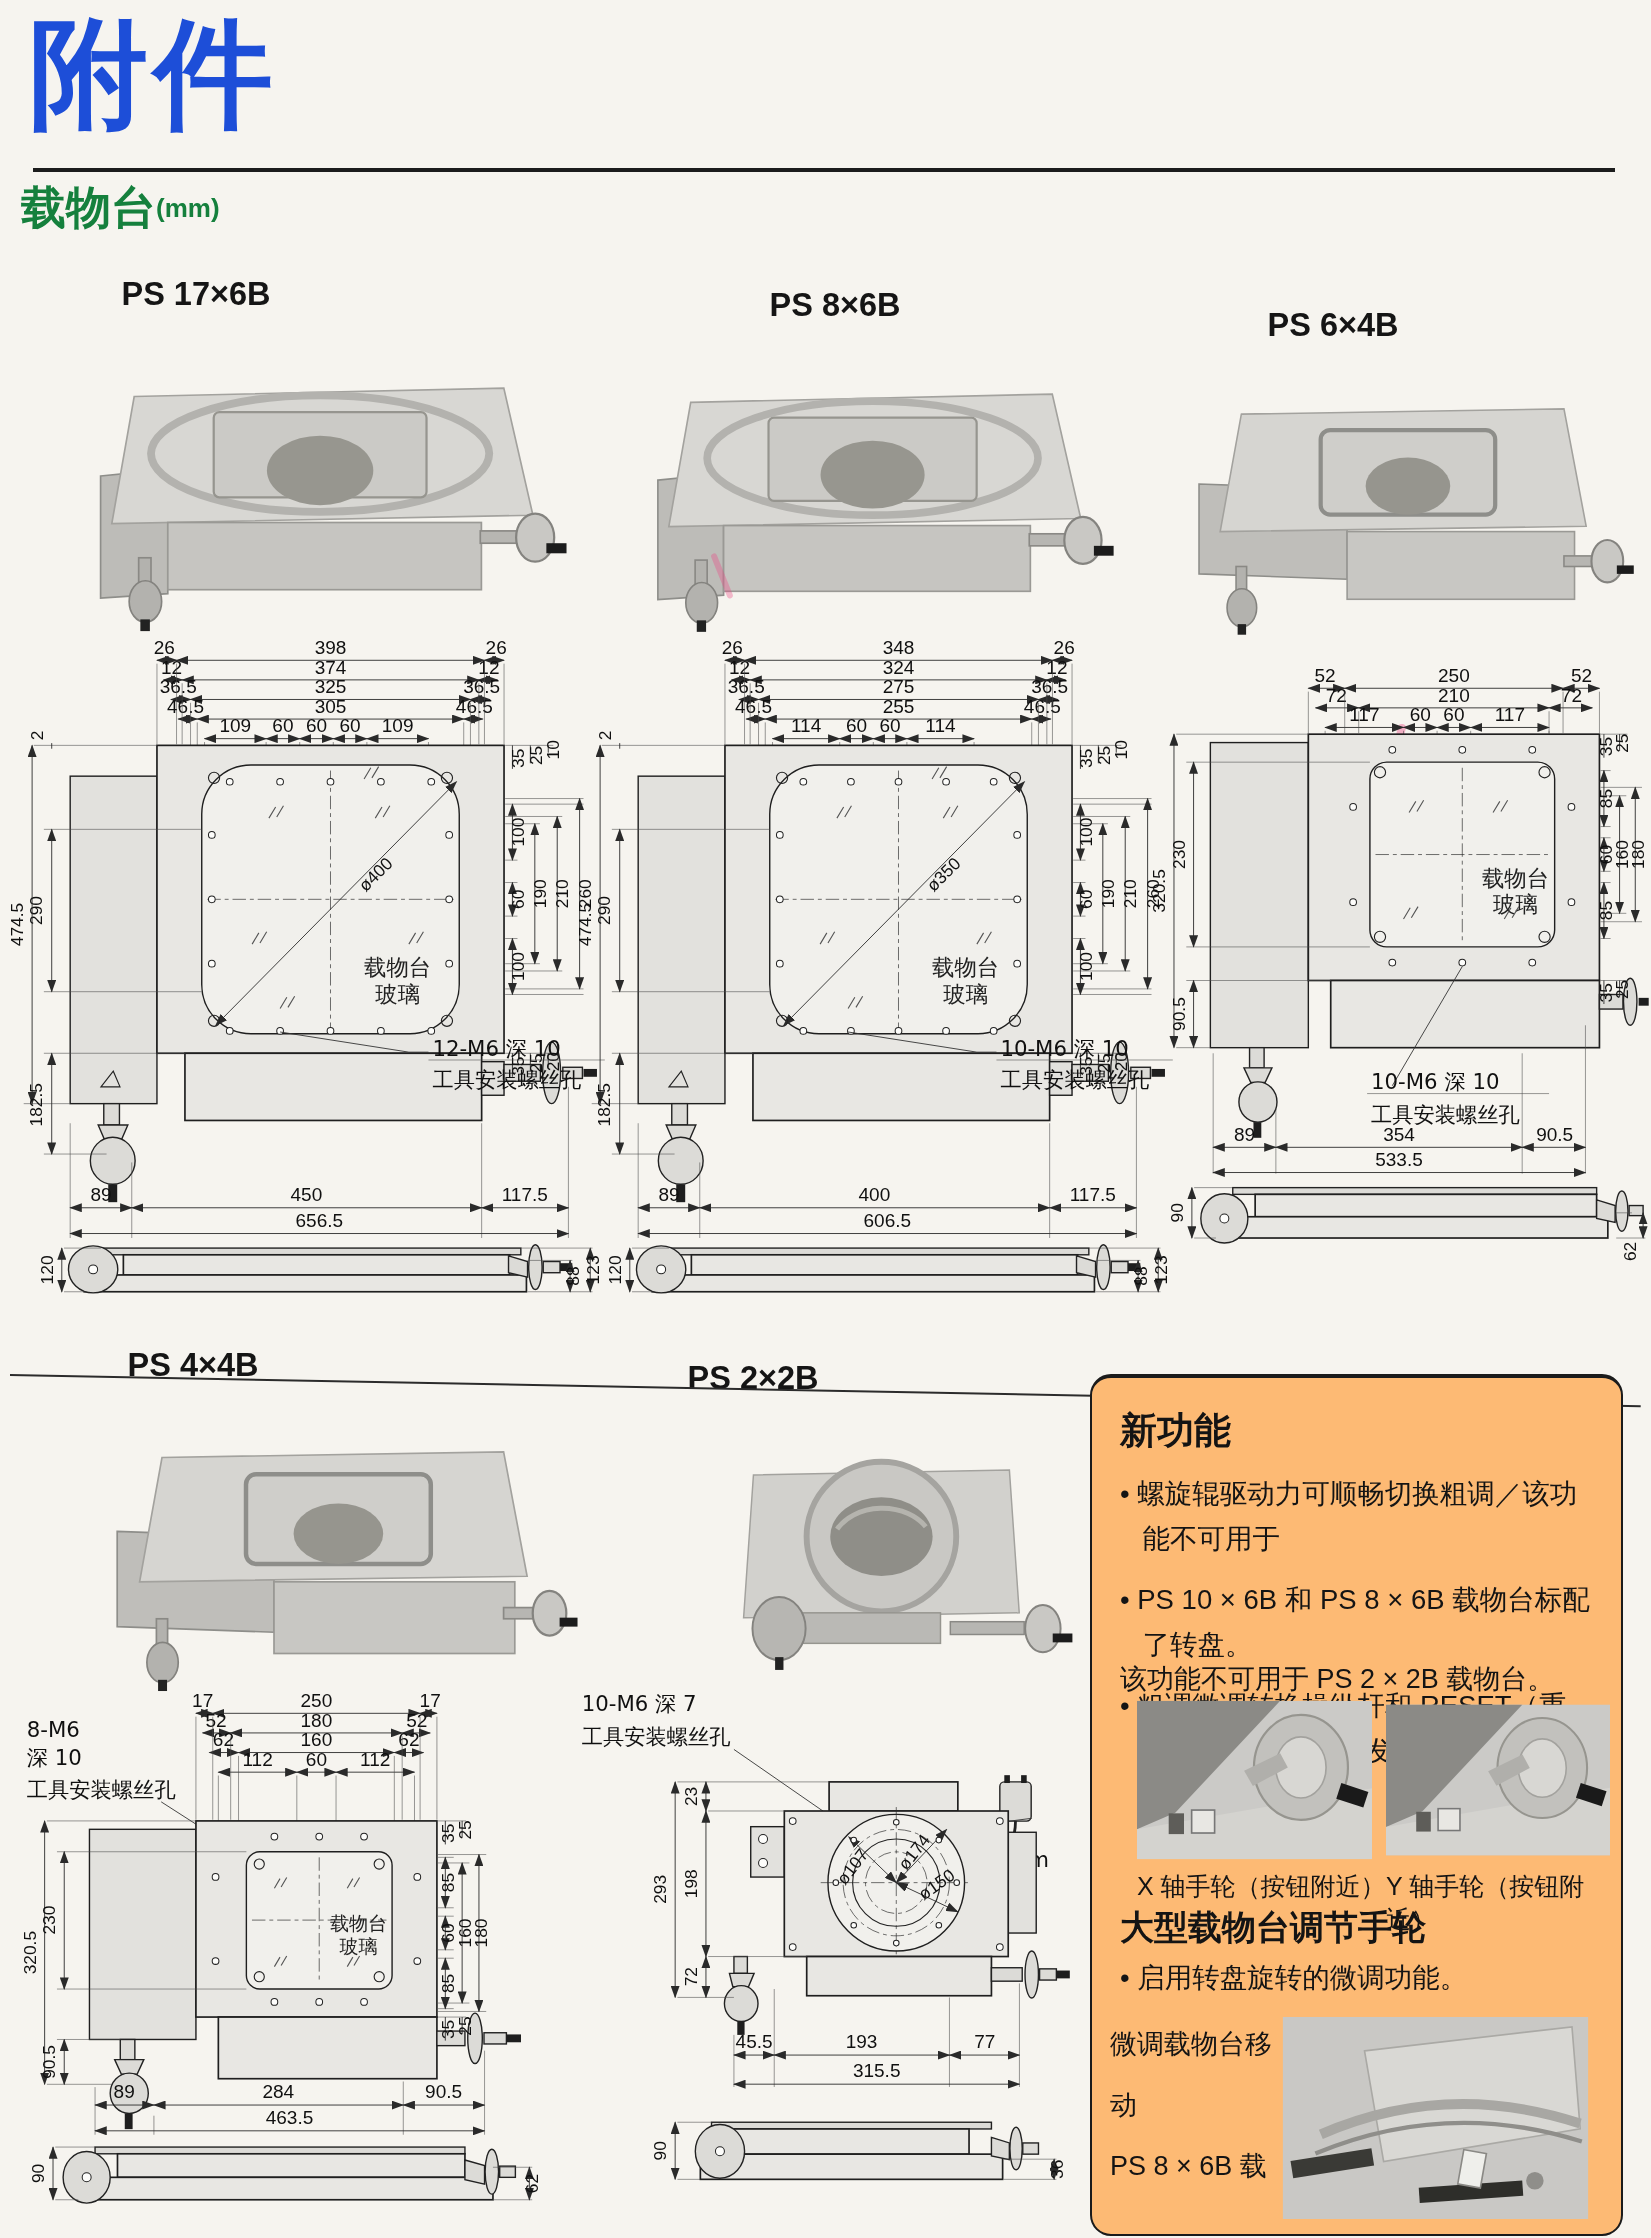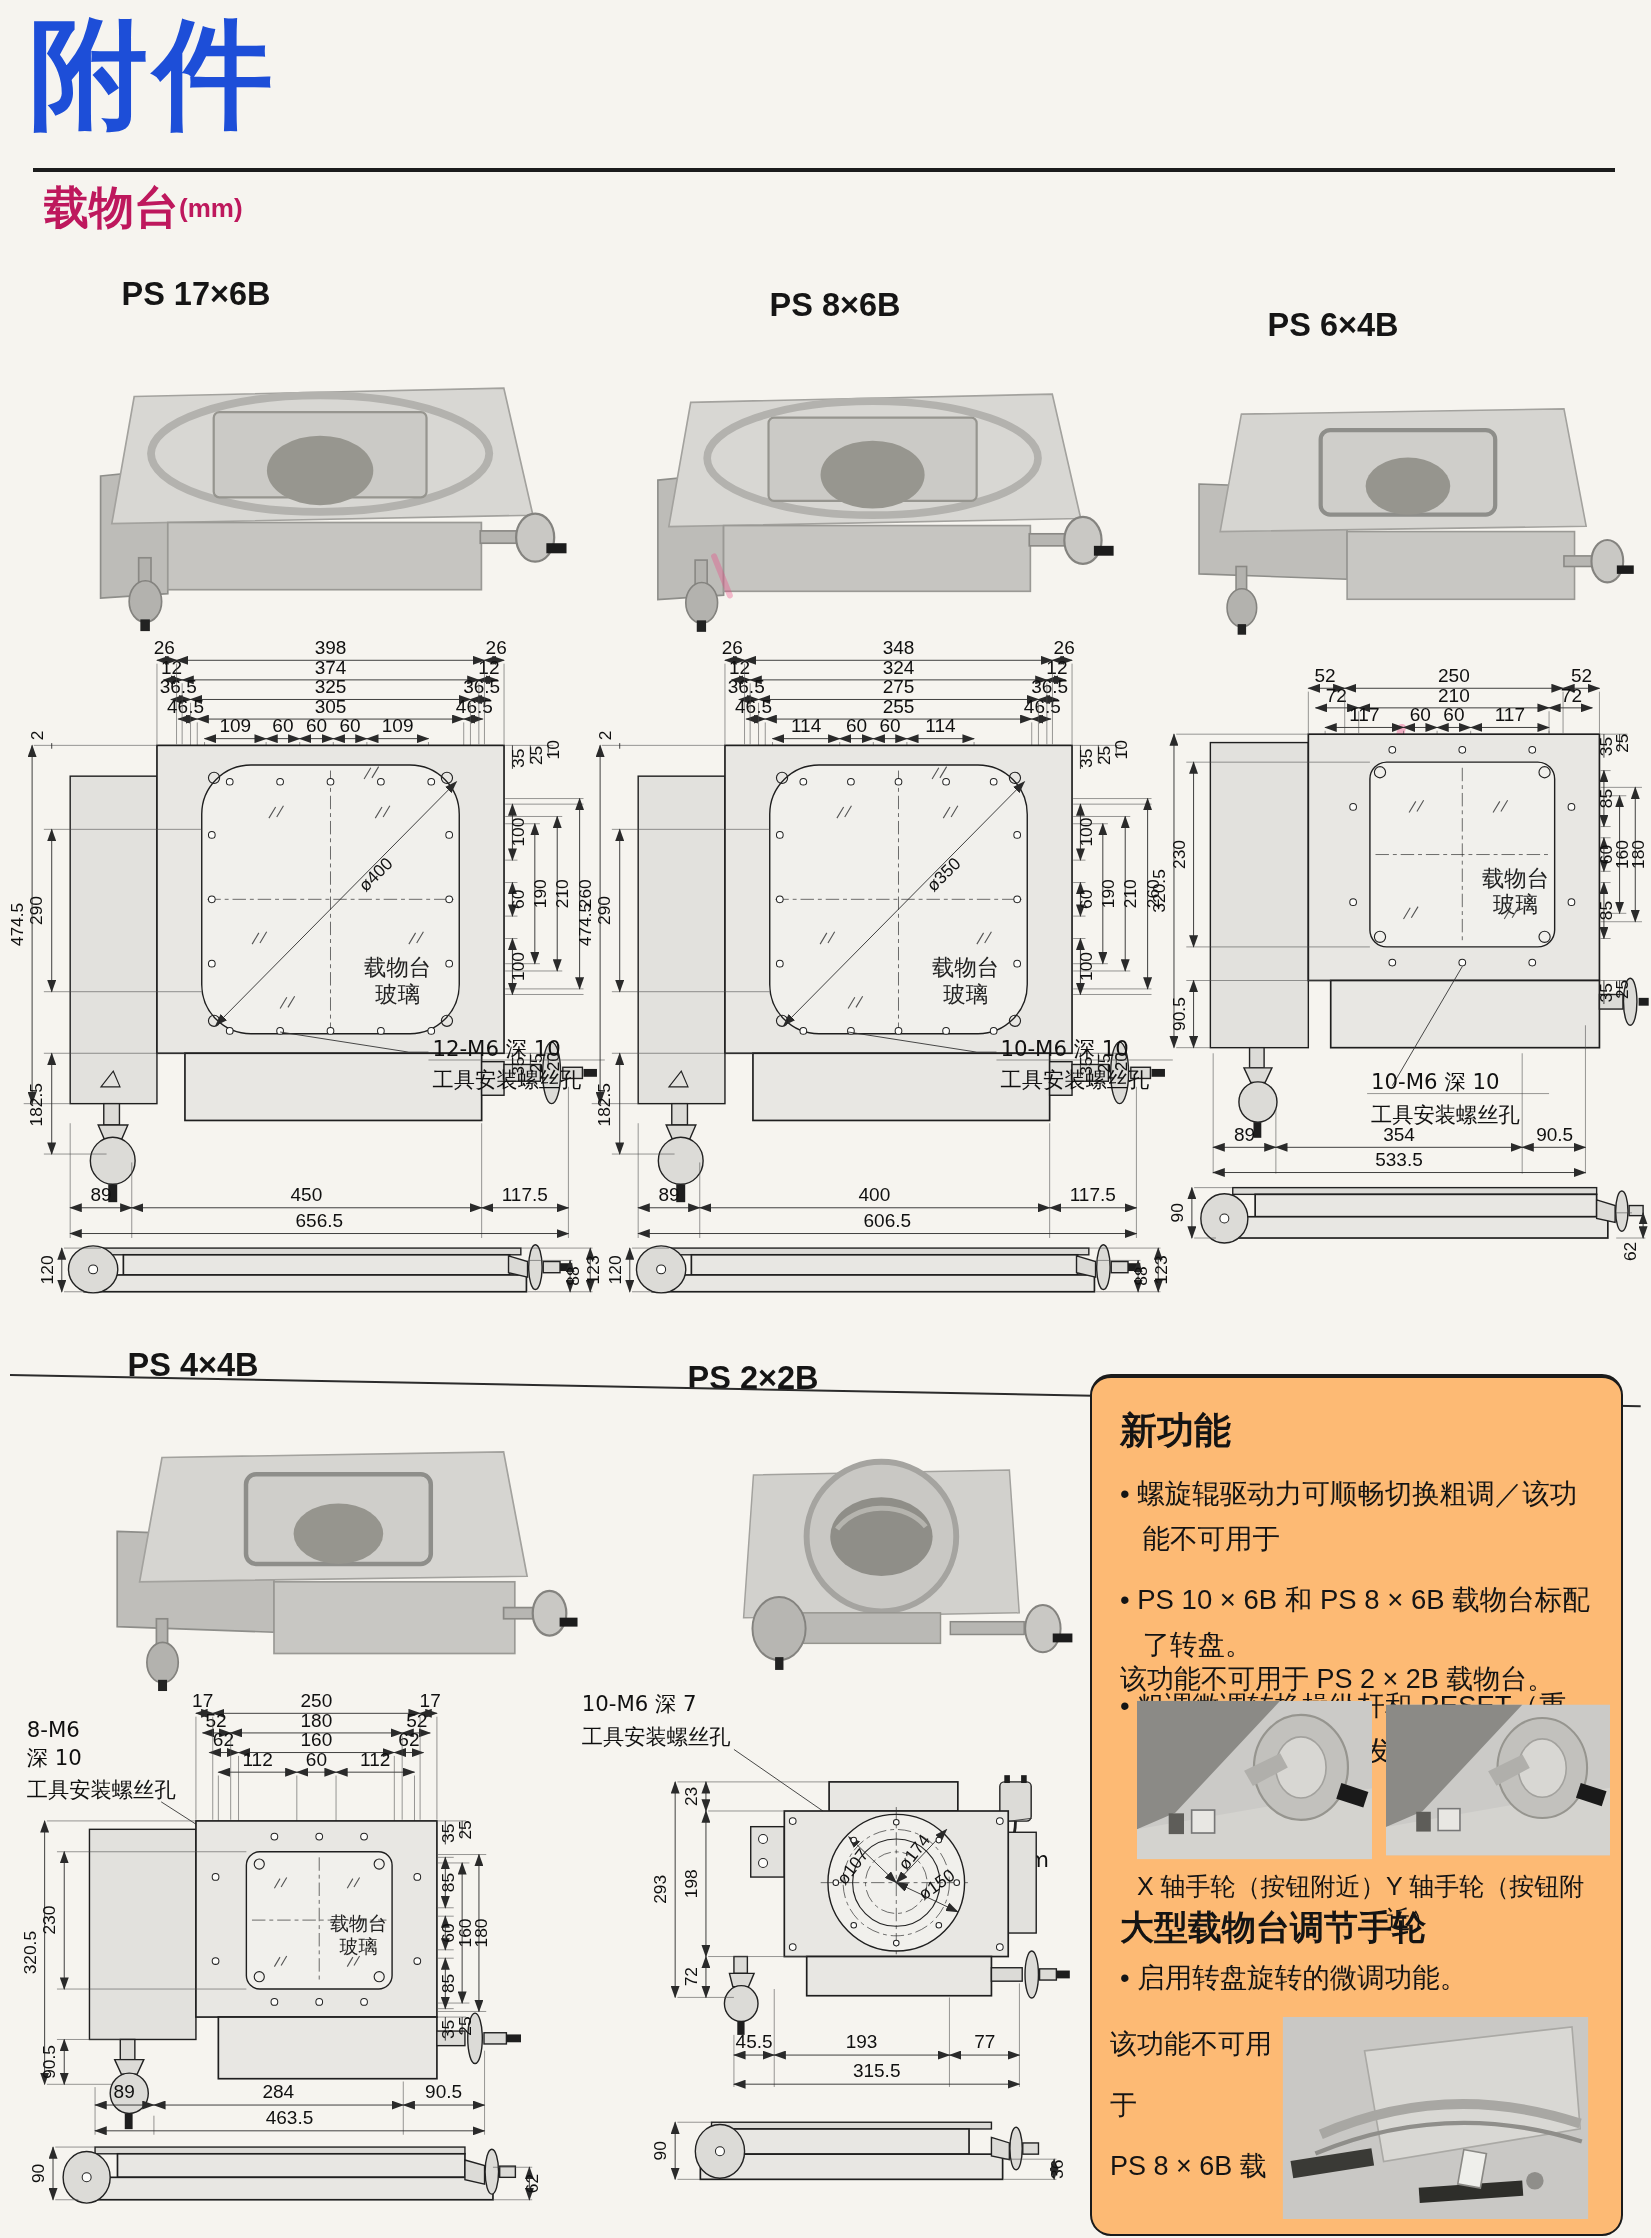--- a/index.html
+++ b/index.html
@@ -1,21 +1,21 @@
 <!DOCTYPE html>
 <html style="font-size:9px"><head>
 <meta charset="utf-8">
 <style>
   html,body{margin:0;padding:0}
   body{width:1652px;height:2239px;position:relative;background:#f6f4ef;
        font-family:"Liberation Sans","DejaVu Sans",sans-serif;color:#141414;overflow:hidden}
   .abs{position:absolute}
   .big-title{left:29px;top:0px;font-size:119px;font-weight:700;color:#1d4ed8;letter-spacing:5.6px;line-height:1.25}
   .rule{left:32.5px;top:168px;width:1582px;height:3.9px;background:#1c1c1c}
-  .subtitle{left:44px;top:178px;font-size:45px;font-weight:700;color:#be185d}
+  .subtitle{left:21px;top:178px;font-size:45px;font-weight:700;color:#15803d}
   .subtitle .unit{font-size:26px;font-weight:700;vertical-align:5.6px}
   .model{font-size:32.5px;font-weight:700;width:224px;text-align:center;color:#151515}
   .divider{left:10px;top:1374px;width:1631px;height:2.2px;background:#2b2b2b;transform:rotate(1.1deg);transform-origin:left center}
   .panel{left:1090px;top:1374px;width:529px;height:856px;border:2.8px solid #1b1b1b;border-top-width:4.5px;border-radius:21px;background:#fdba74}
   .p-title{position:absolute;left:28px;top:28px;font-size:37px;font-weight:700}
   .p-title2{position:absolute;left:28px;top:527px;font-size:34px;font-weight:700}
   .bullets{position:absolute;left:28px;top:94px;width:475px;font-size:27.5px;line-height:1.62}
   .bullet{margin-bottom:17px;padding-left:22.4px;text-indent:-22.4px}
   .b2{position:absolute;left:28px;top:582px;width:475px;font-size:27.5px;padding-left:22.4px;text-indent:-22.4px}
   .note-na{position:absolute;left:28px;top:283px;font-size:27px}
@@ -848,21 +848,21 @@
       <use href="#phW"></use>
     </svg>
   <svg class="photo" style="left:294px;top:322px;width:224px;height:160px" viewBox="0 0 430 290">
       <use href="#phW"></use>
     </svg>
   <div class="cap" style="left:45px;top:492px">X 轴手轮（按钮附近）</div>
   <div class="cap" style="left:294px;top:492px">Y 轴手轮（按钮附近）</div>
   <div class="p-title2">大型载物台调节手轮</div>
   <div class="b2"><span>•</span> <span>启用转盘旋转的微调功能。</span></div>
   <div class="note-ok">
-    <div>该功能不可用于</div>
+    <div>微调载物台移动</div>
     <div>PS 8 × 6B 载</div>
 
   </div>
   <svg class="photo" style="left:188px;top:639px;width:311px;height:202px" viewBox="0 0 560 370">
       <use href="#phT"></use>
     </svg>
 </div>
 
 
 </body></html>

